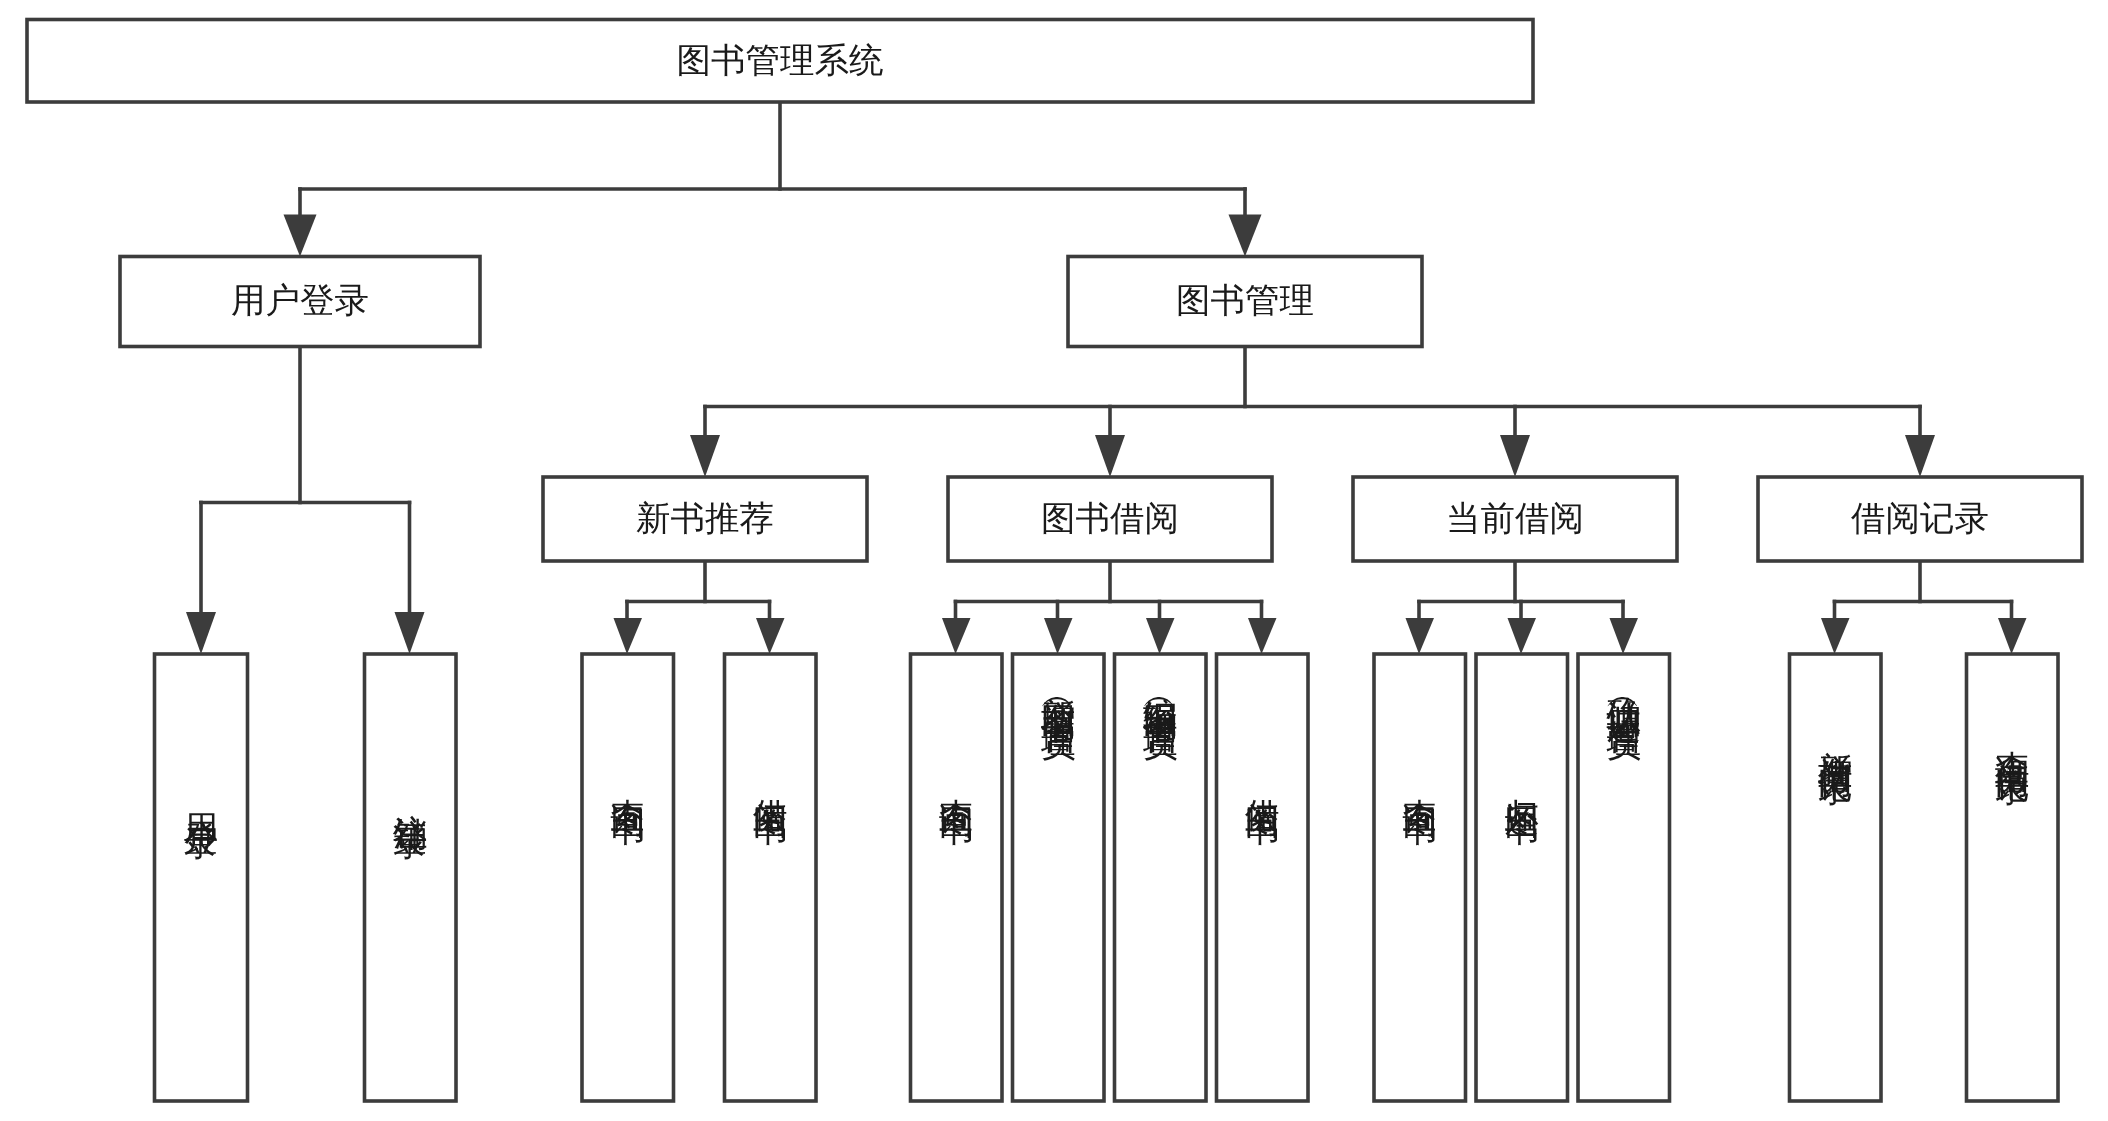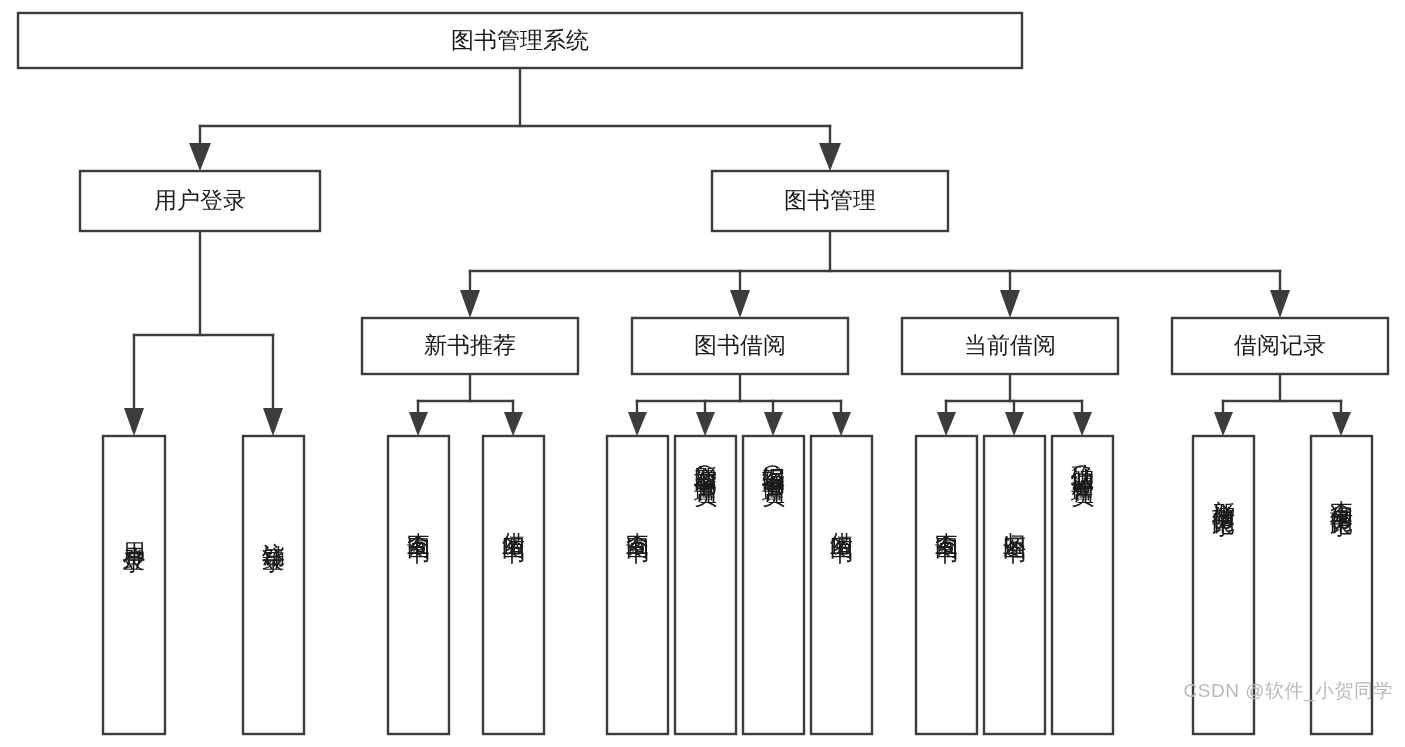--- a/index.html
+++ b/index.html
@@ -240,15 +240,14 @@
   <div class="vlabel-wrap" style="left:1052px; top:436px; width:61px; height:298px;">
     <span class="vlabel" style="margin-top:10px;">确认归还（管理员）</span>
   </div>
   <div class="vlabel-wrap" style="left:1193px; top:436px; width:61px; height:298px;">
     <span class="vlabel" style="margin-top:46px;">新增借阅记录</span>
   </div>
   <div class="vlabel-wrap" style="left:1311px; top:436px; width:61px; height:298px;">
     <span class="vlabel" style="margin-top:46px;">查询借阅记录</span>
   </div>
 
-  <div id="watermark">CSDN @软件_小贺同学</div>
 
 </div>
 
 </body></html>

